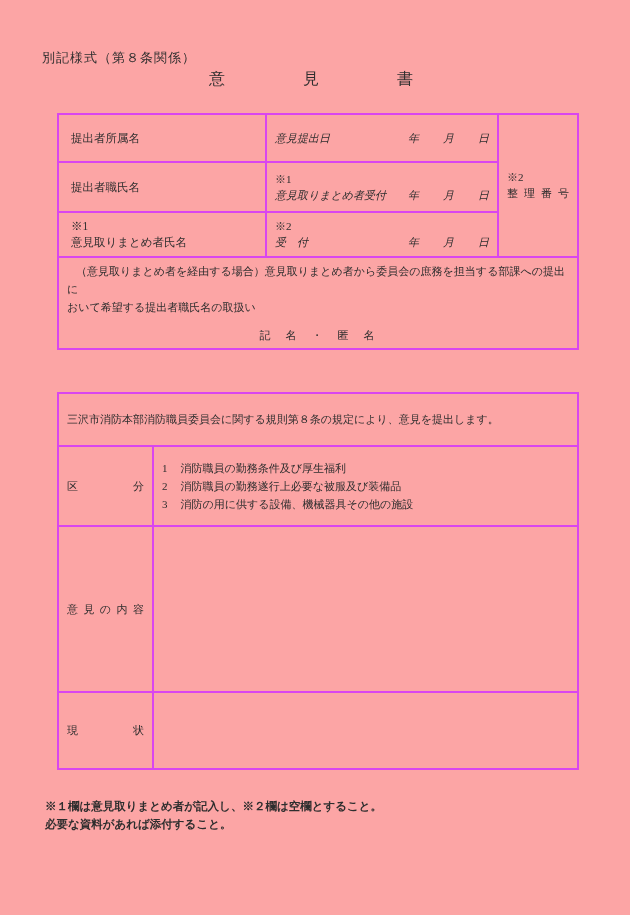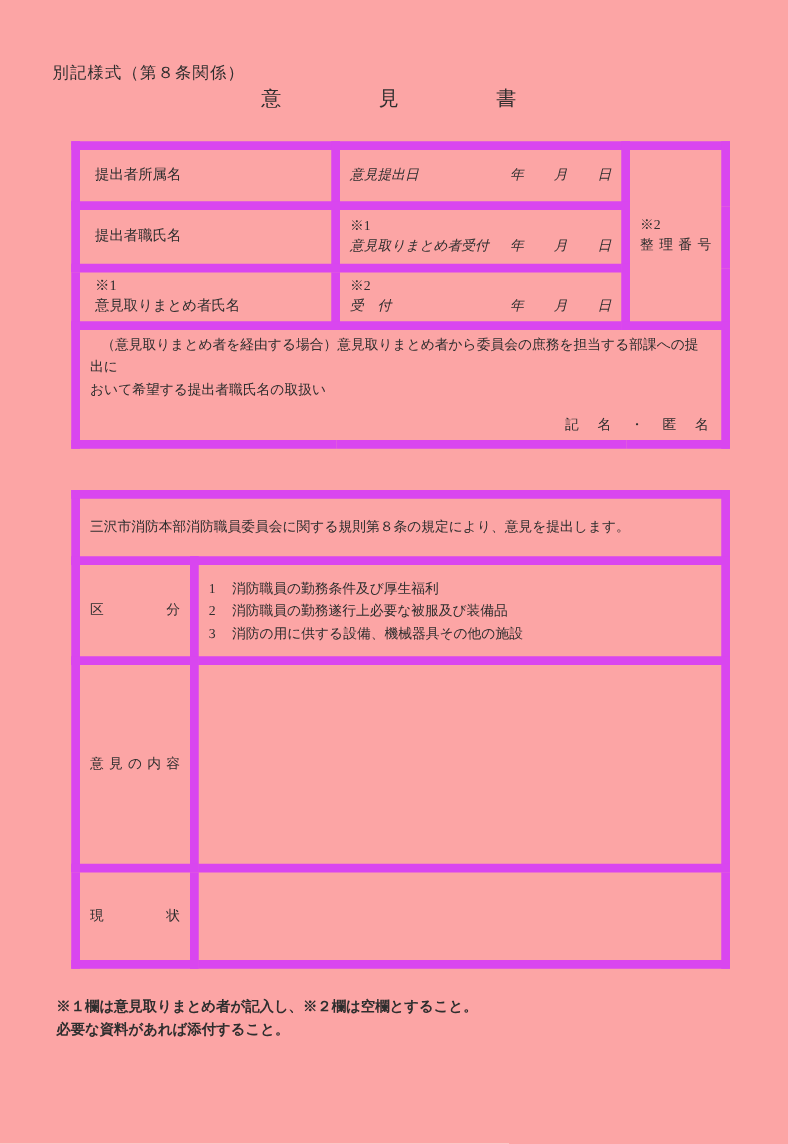--- a/index.html
+++ b/index.html
@@ -36,21 +36,21 @@
     white-space: nowrap;
   }
   table.t {
     position: absolute;
     left: 57px;
     border-collapse: collapse;
     table-layout: fixed;
     width: 520px;
   }
   table.t td {
-    border: 7px solid #d946ef;
+    border: 2px solid #d946ef;
     font-size: 11px;
     color: #2e2e2e;
     padding: 3px 8px;
     vertical-align: middle;
     line-height: 17px;
     overflow: hidden;
   }
   .t1 { top: 113px; }
   .t2 { top: 360px; margin-top: 32px; }
 
@@ -66,21 +66,21 @@
   .ymd { display: inline-flex; gap: 24px; white-space: nowrap; }
   td.refnum { vertical-align: top; padding-top: 6px; padding-left: 9px; padding-right: 9px; }
   .spread {
     display: block;
     text-align: justify;
     text-align-last: justify;
   }
   td.notecell { vertical-align: top; padding: 9px 11px 6px 11px; }
   .note-l1 { text-indent: 9px; line-height: 18px; }
   .note-l2 { line-height: 18px; }
-  .choice { text-align: right; margin-top: 11px; letter-spacing: 2px; }
+  .choice { text-align: center; margin-top: 11px; letter-spacing: 2px; }
 
   td.statement-cell { padding-left: 14px; font-size: 11px; }
   td.lbl { padding: 0 14px; font-size: 12px; }
   td.catcell { vertical-align: middle; padding-left: 12px; }
   .cat-line { display: flex; gap: 13px; line-height: 18px; }
   .cat-num { flex: 0 0 auto; }
 
   .footnotes {
     position: absolute;
     left: 45px;

